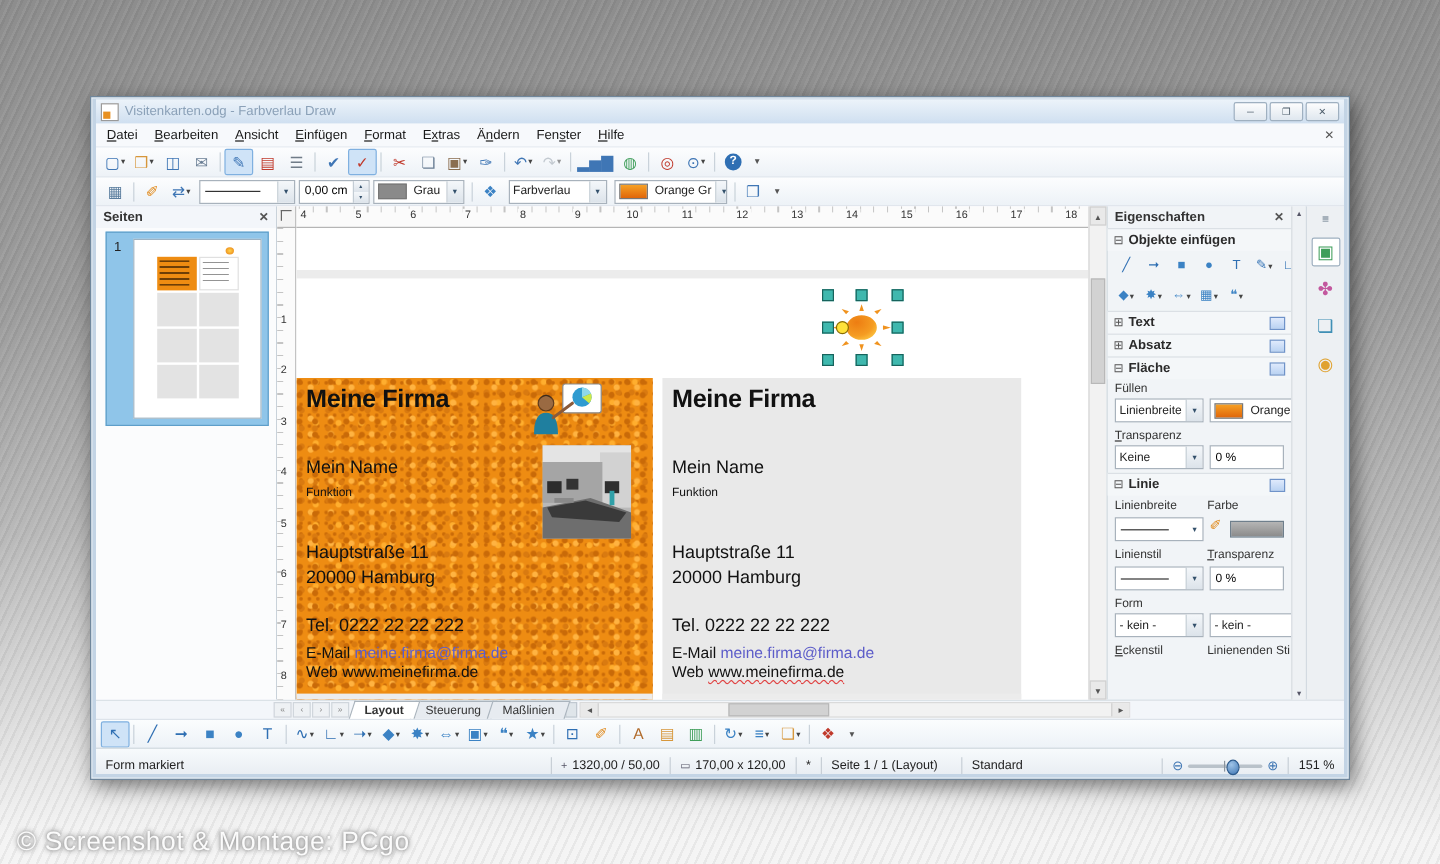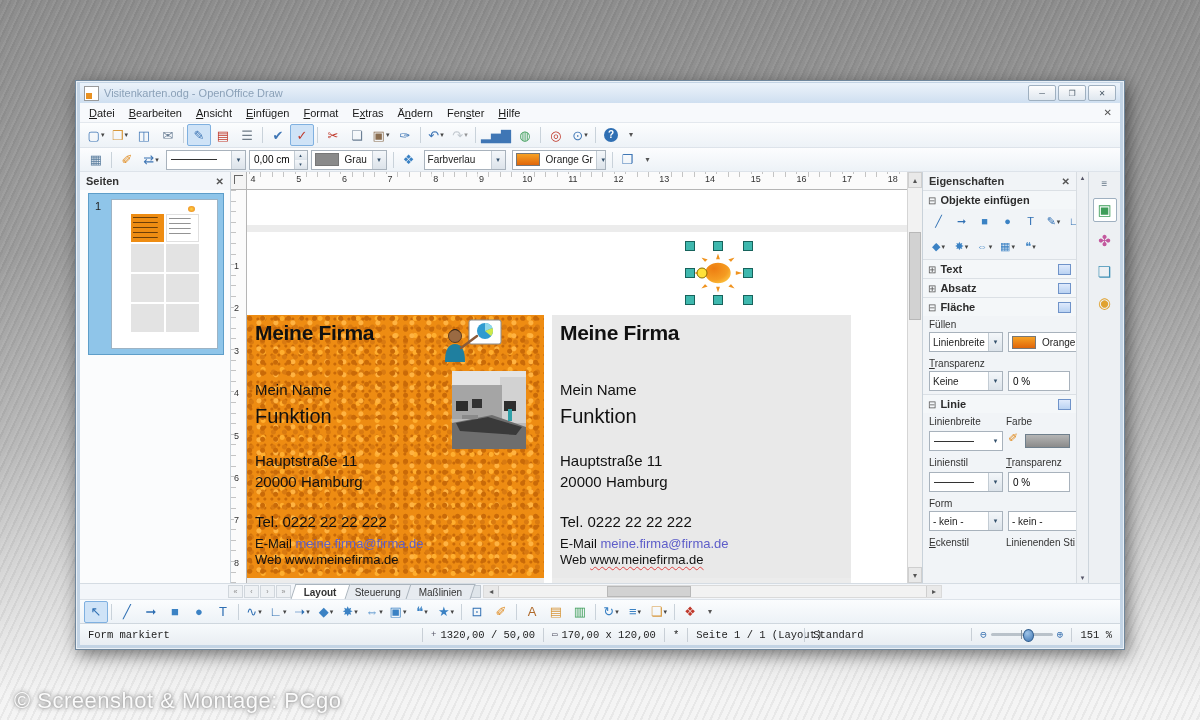--- a/index.html
+++ b/index.html
@@ -94,21 +94,21 @@
   .card-orange{left:0;width:297px;background-color:#ee8c12;background-image:
       radial-gradient(circle at 20% 30%, #c96a08 0 2px, transparent 3px),
       radial-gradient(circle at 70% 60%, #ffb341 0 2px, transparent 3px),
       radial-gradient(circle at 40% 80%, #d97a10 0 2px, transparent 3px),
       radial-gradient(circle at 85% 20%, #ffae2e 0 2px, transparent 3px),
       radial-gradient(circle at 55% 45%, #c96a08 0 1px, transparent 2px);
     background-size:13px 11px,17px 13px,11px 15px,19px 17px,7px 9px;}
   .card-gray{left:305px;width:299px;background:#e9e9e9;}
   .card .company{position:absolute;left:8px;top:6px;font-size:21px;font-weight:bold;letter-spacing:-.3px;}
   .card .l-name{position:absolute;left:8px;top:66px;font-size:15px;}
-  .card .l-role{position:absolute;left:8px;top:90px;font-size:20px;}
+  .card .l-role{position:absolute;left:8px;top:90px;font-size:10px;}
   .card .l-street{position:absolute;left:8px;top:137px;font-size:15px;}
   .card .l-city{position:absolute;left:8px;top:158px;font-size:15px;}
   .card .l-tel{position:absolute;left:8px;top:198px;font-size:15px;}
   .card .l-mail{position:absolute;left:8px;top:221px;font-size:13px;}
   .card .l-web{position:absolute;left:8px;top:237px;font-size:13px;}
   .card .link{color:#5d5dc9;}
   .card .spell-error{text-decoration:underline wavy #e04545 1px;text-underline-offset:2px;}
   .clipart{position:absolute;left:196px;top:3px;width:62px;height:44px;}
   .photo{position:absolute;left:205px;top:56px;width:74px;height:78px;}
 
@@ -132,21 +132,21 @@
   .hscroll{flex:1;display:flex;align-items:stretch;background:#f2f2f2;border:1px solid #dadada;margin:1px 0;}
   .hs-arrow{width:14px;display:flex;align-items:center;justify-content:center;font-size:8px;color:#555;background:#e9e9e9;border-right:1px solid #cfcfcf;}
   .hs-arrow.right{border-left:1px solid #cfcfcf;border-right:none;}
   .hs-track{flex:1;position:relative;}
   .hs-thumb{position:absolute;left:108px;width:82px;top:0;bottom:0;background:#d2d2d2;border:1px solid #b8b8b8;}
   .tabrow .spacer-right{width:178px;flex:none;background:#f3f6fa;}
 
   .drawbar{height:23px;display:flex;align-items:center;background:linear-gradient(#fbfdfe,#edf2f7);border-top:1px solid #dde3ea;padding:0 4px;}
 
   
-  .statusbar{height:21px;display:flex;align-items:center;background:linear-gradient(#f7fafc,#e9eef3);border-top:1px solid #cfd7de;font-size:10.5px;color:#222;font-family:Liberation Mono, monospace;}
+  .statusbar{height:21px;display:flex;align-items:flex-end;background:linear-gradient(#f7fafc,#e9eef3);border-top:1px solid #cfd7de;font-size:10.5px;color:#222;}
   .st-cell{display:flex;align-items:center;padding:0 8px;height:14px;border-left:1px solid #c8cfd6;white-space:nowrap;}
   .st-cell.first{border-left:none;flex:1;}
   .st-icon{font-size:9px;color:#556;margin-right:4px;}
   .zoom-cell{display:flex;align-items:center;gap:4px;padding:0 8px;border-left:1px solid #c8cfd6;}
   .zoom-track{width:62px;height:3px;background:#b9c2ca;position:relative;border-radius:2px;}
   .zoom-tick{position:absolute;left:30px;top:-3px;width:1px;height:9px;background:#8a949e;}
   .zoom-thumb{position:absolute;left:32px;top:-4px;width:9px;height:11px;background:radial-gradient(circle at 35% 30%,#9fc4e8,#3f76b3);border:1px solid #2c5a8c;border-radius:50%;}
   .zoom-btn{font-size:11px;color:#3f76b3;}
 
   
@@ -182,21 +182,21 @@
 <body>
 
 <div class="backdrop"></div>
 <div class="watermark">© Screenshot &amp; Montage: PCgo</div>
 
 <div class="window">
   <div class="win-body">
 
     <div class="titlebar">
       <span class="app-icon"></span>
-      <span class="title-text">Visitenkarten.odg - OpenOffice Draw</span>
+      <span class="title-text">Visitenkarten.odg - Farbverlau Draw</span>
       <span class="win-controls">
           <span class="win-btn">
             <span class="g" style="color: rgb(74, 90, 104);">─</span>
           </span>
           <span class="win-btn">
             <span class="g" style="color: rgb(74, 90, 104);">❐</span>
           </span>
           <span class="win-btn">
             <span class="g" style="color: rgb(74, 90, 104);">✕</span>
           </span>

